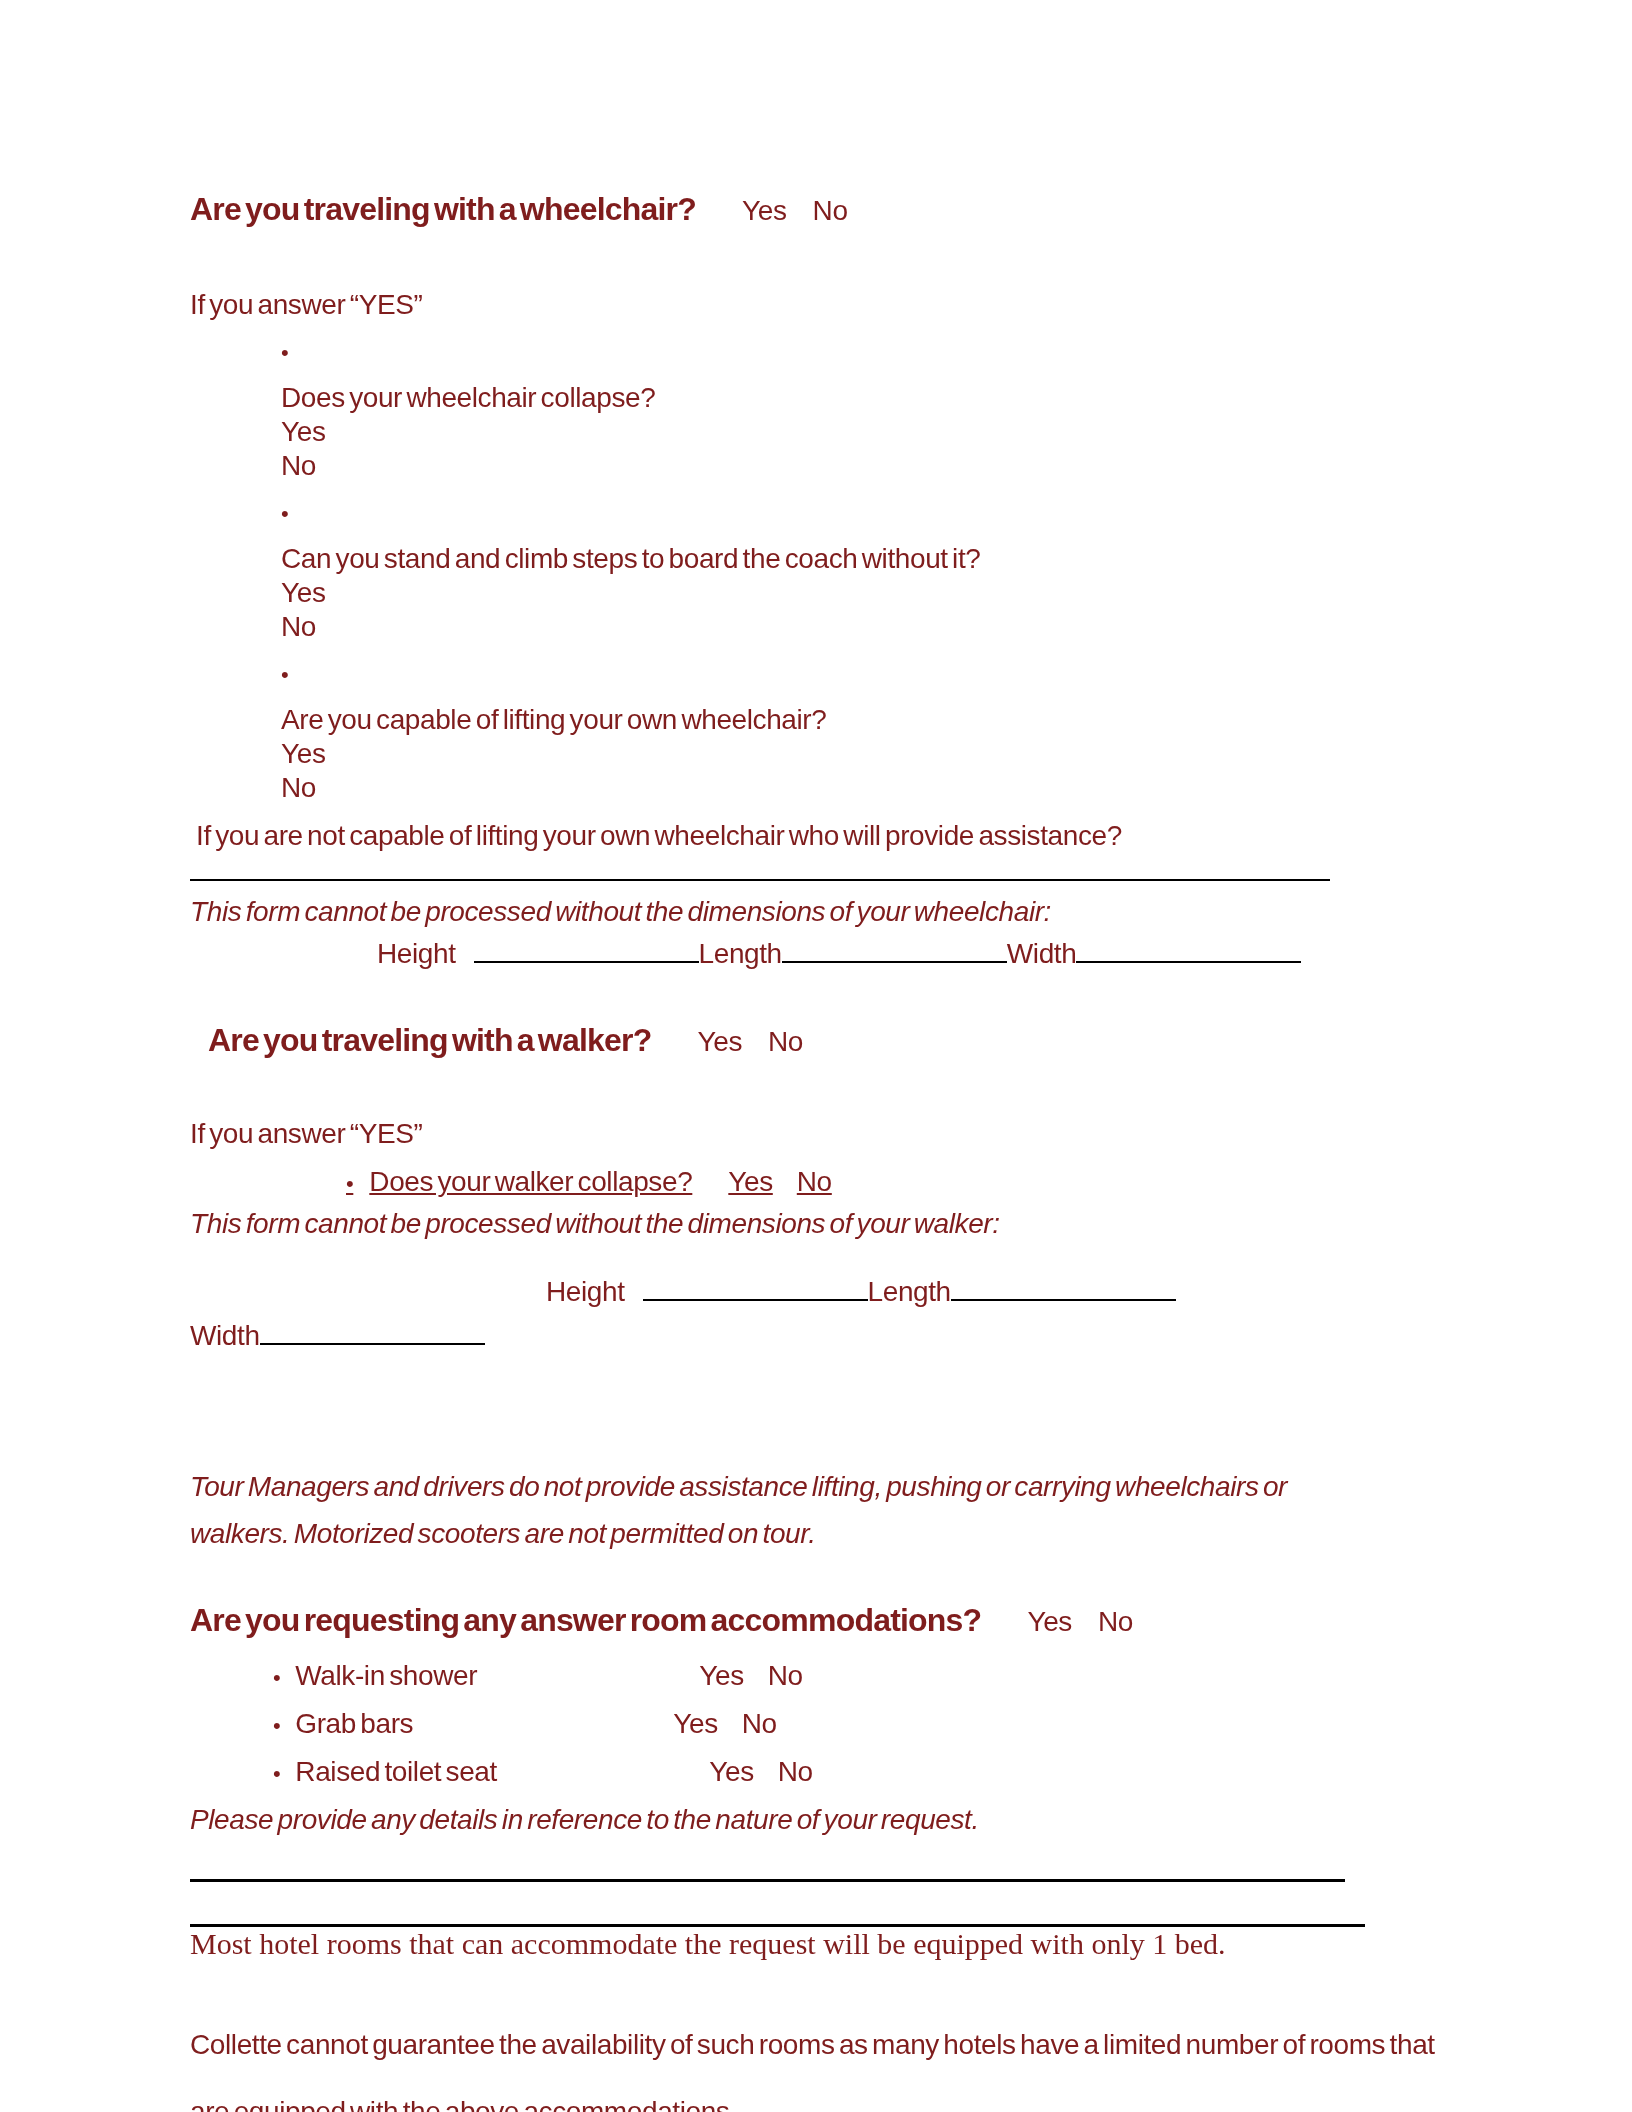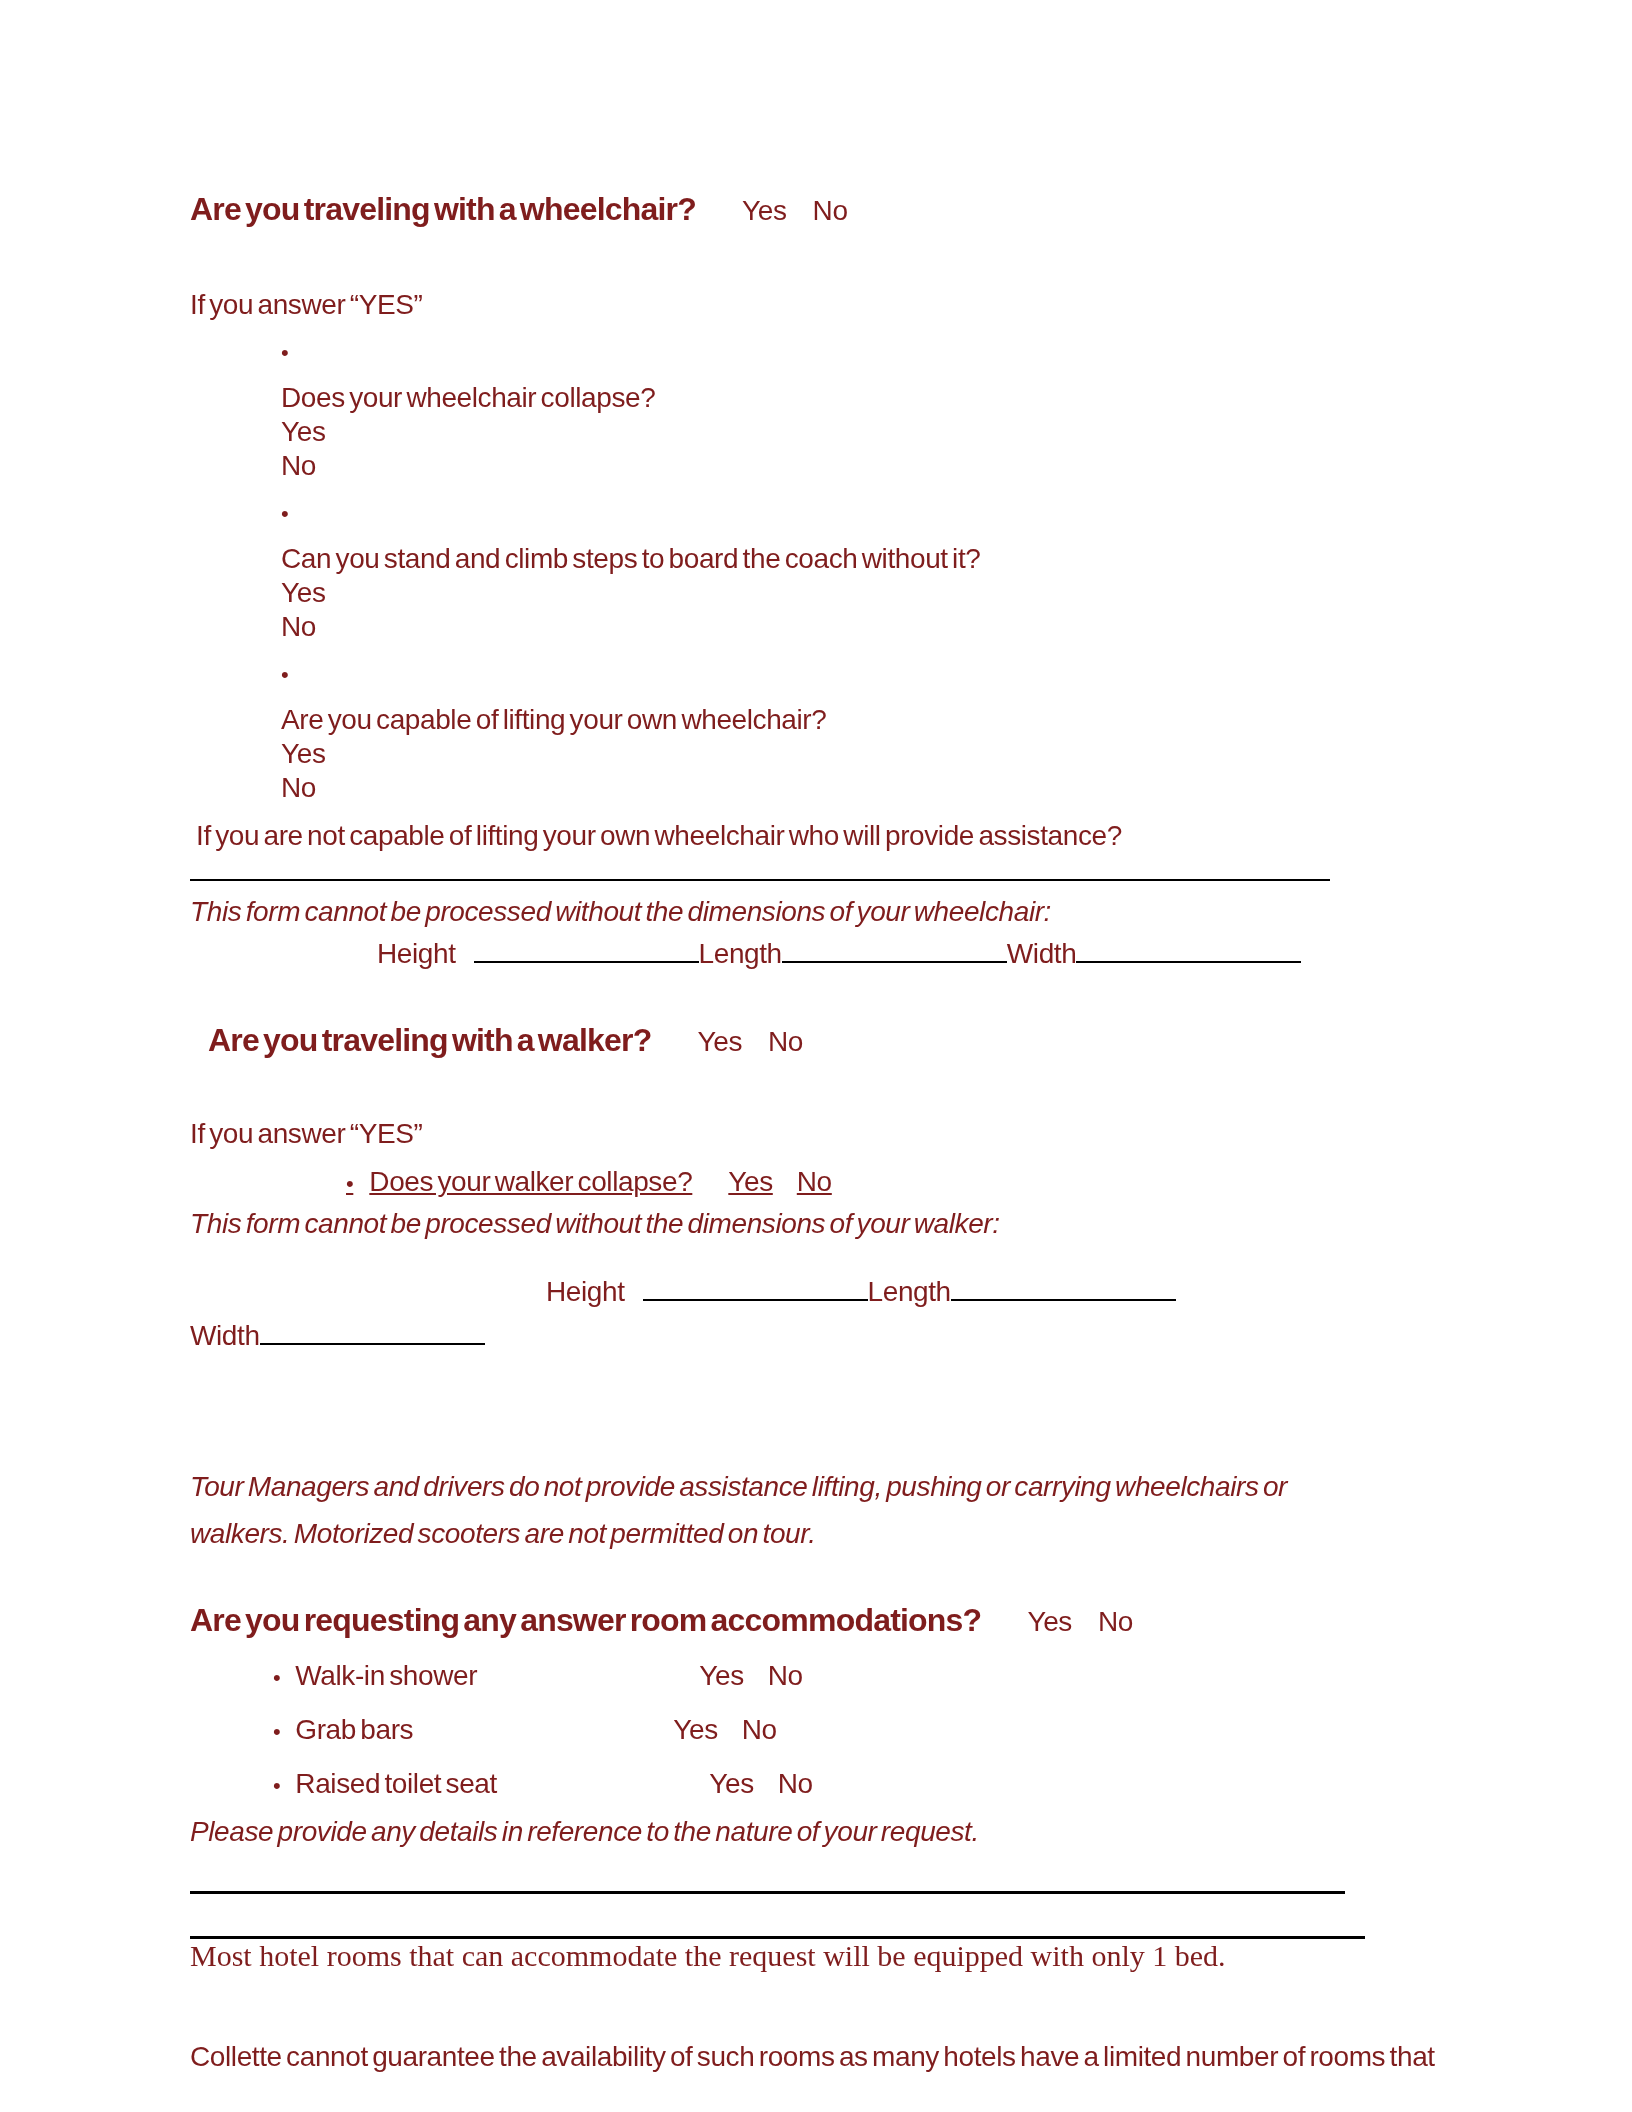--- a/index.html
+++ b/index.html
@@ -65,21 +65,21 @@
   .w-note { margin-top: 6px; }
   .wdims { margin-top: 34px; padding-left: 356px; white-space: nowrap; }
   .wdims .lbl-first { margin-right: 18px; }
   .wwidth { margin-top: 10px; }
 
   .policy { margin-top: 110px; font-style: italic; max-width: 1150px; line-height: 47px; }
 
   .hotel-heading { margin-top: 46px; }
   .h-intro { margin-top: 46px; }
   .optlist { margin-top: 20px; }
-  .optrow { display: flex; align-items: baseline; margin-top: 18px; padding-left: 83px; }
+  .optrow { display: flex; align-items: baseline; margin-top: 12px; padding-left: 83px; }
   .optrow .dot { margin-right: 15px; font-size: 22px; }
   .optrow .olabel { display: inline-block; }
   .optrow:nth-child(1) .olabel { width: 404px; }
   .optrow:nth-child(2) .olabel { width: 378px; }
   .optrow:nth-child(3) .olabel { width: 414px; }
   .optrow .yes { margin-left: 0; }
   .optrow .no { margin-left: 24px; }
   .details { margin-top: 12px; font-style: italic; }
   .req-line {
     margin-top: 42px;

